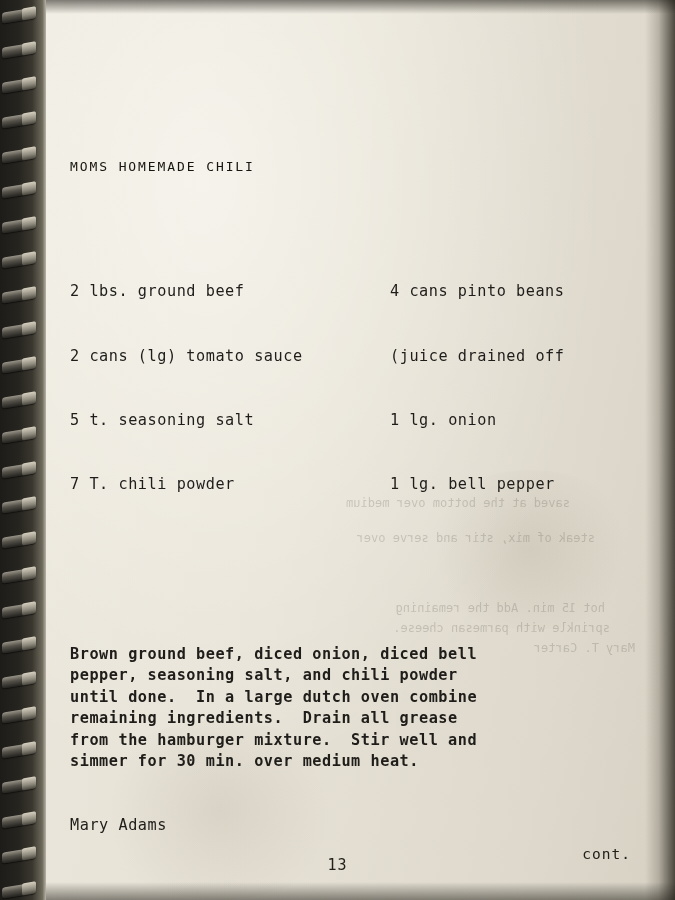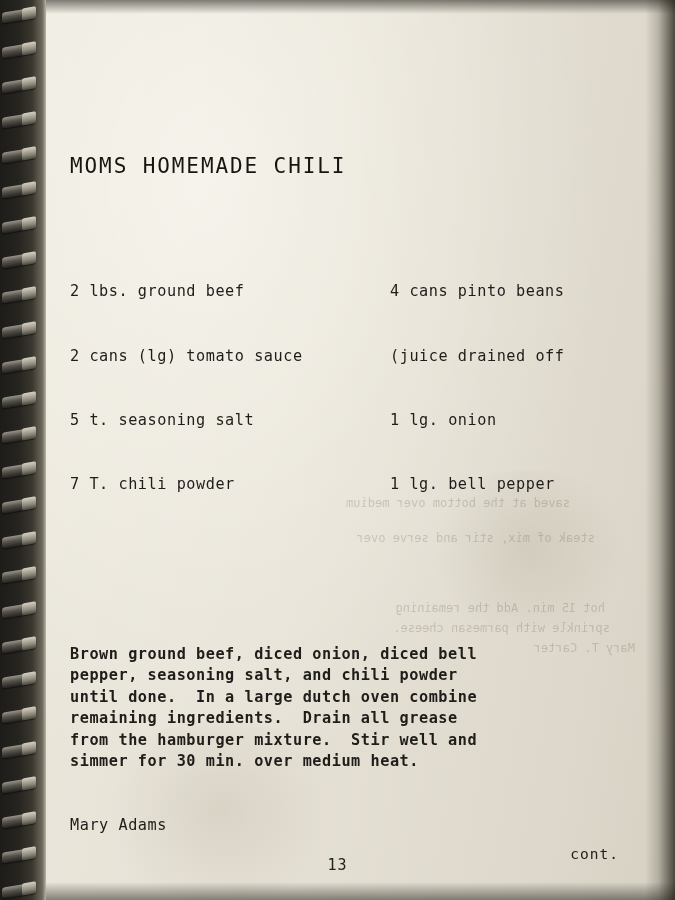--- a/index.html
+++ b/index.html
@@ -79,21 +79,21 @@
     left: 70px;
     top: 28px;
     width: 560px;
     color: #1f1d1a;
     font-size: 15.2px;
     line-height: 21.4px;
     letter-spacing: 0.55px;
     white-space: pre;
   }
   .recipe-title {
-    font-size: 21px;
+    font-size: 13px;
     letter-spacing: 1.9px;
     margin-bottom: 18px;
     color: #16150f;
   }
   .recipe { margin-bottom: 0; }
   .ing-cols {
     display: flex;
   }
   .col-left { width: 320px; }
   .col-right { width: 240px; }
@@ -116,21 +116,21 @@
     position: absolute;
     left: 0; right: 0;
     bottom: 26px;
     text-align: center;
     font-size: 15px;
     letter-spacing: 1px;
     color: #22201b;
   }
   .cont-note {
     position: absolute;
-    right: 56px;
+    right: 44px;
     bottom: 38px;
     font-size: 14.5px;
     letter-spacing: 1px;
     color: #22201b;
   }
   .smudge {
     position: absolute;
     pointer-events: none;
     border-radius: 50%;
     background: radial-gradient(circle, rgba(120,110,90,0.13) 0%, rgba(120,110,90,0) 70%);

